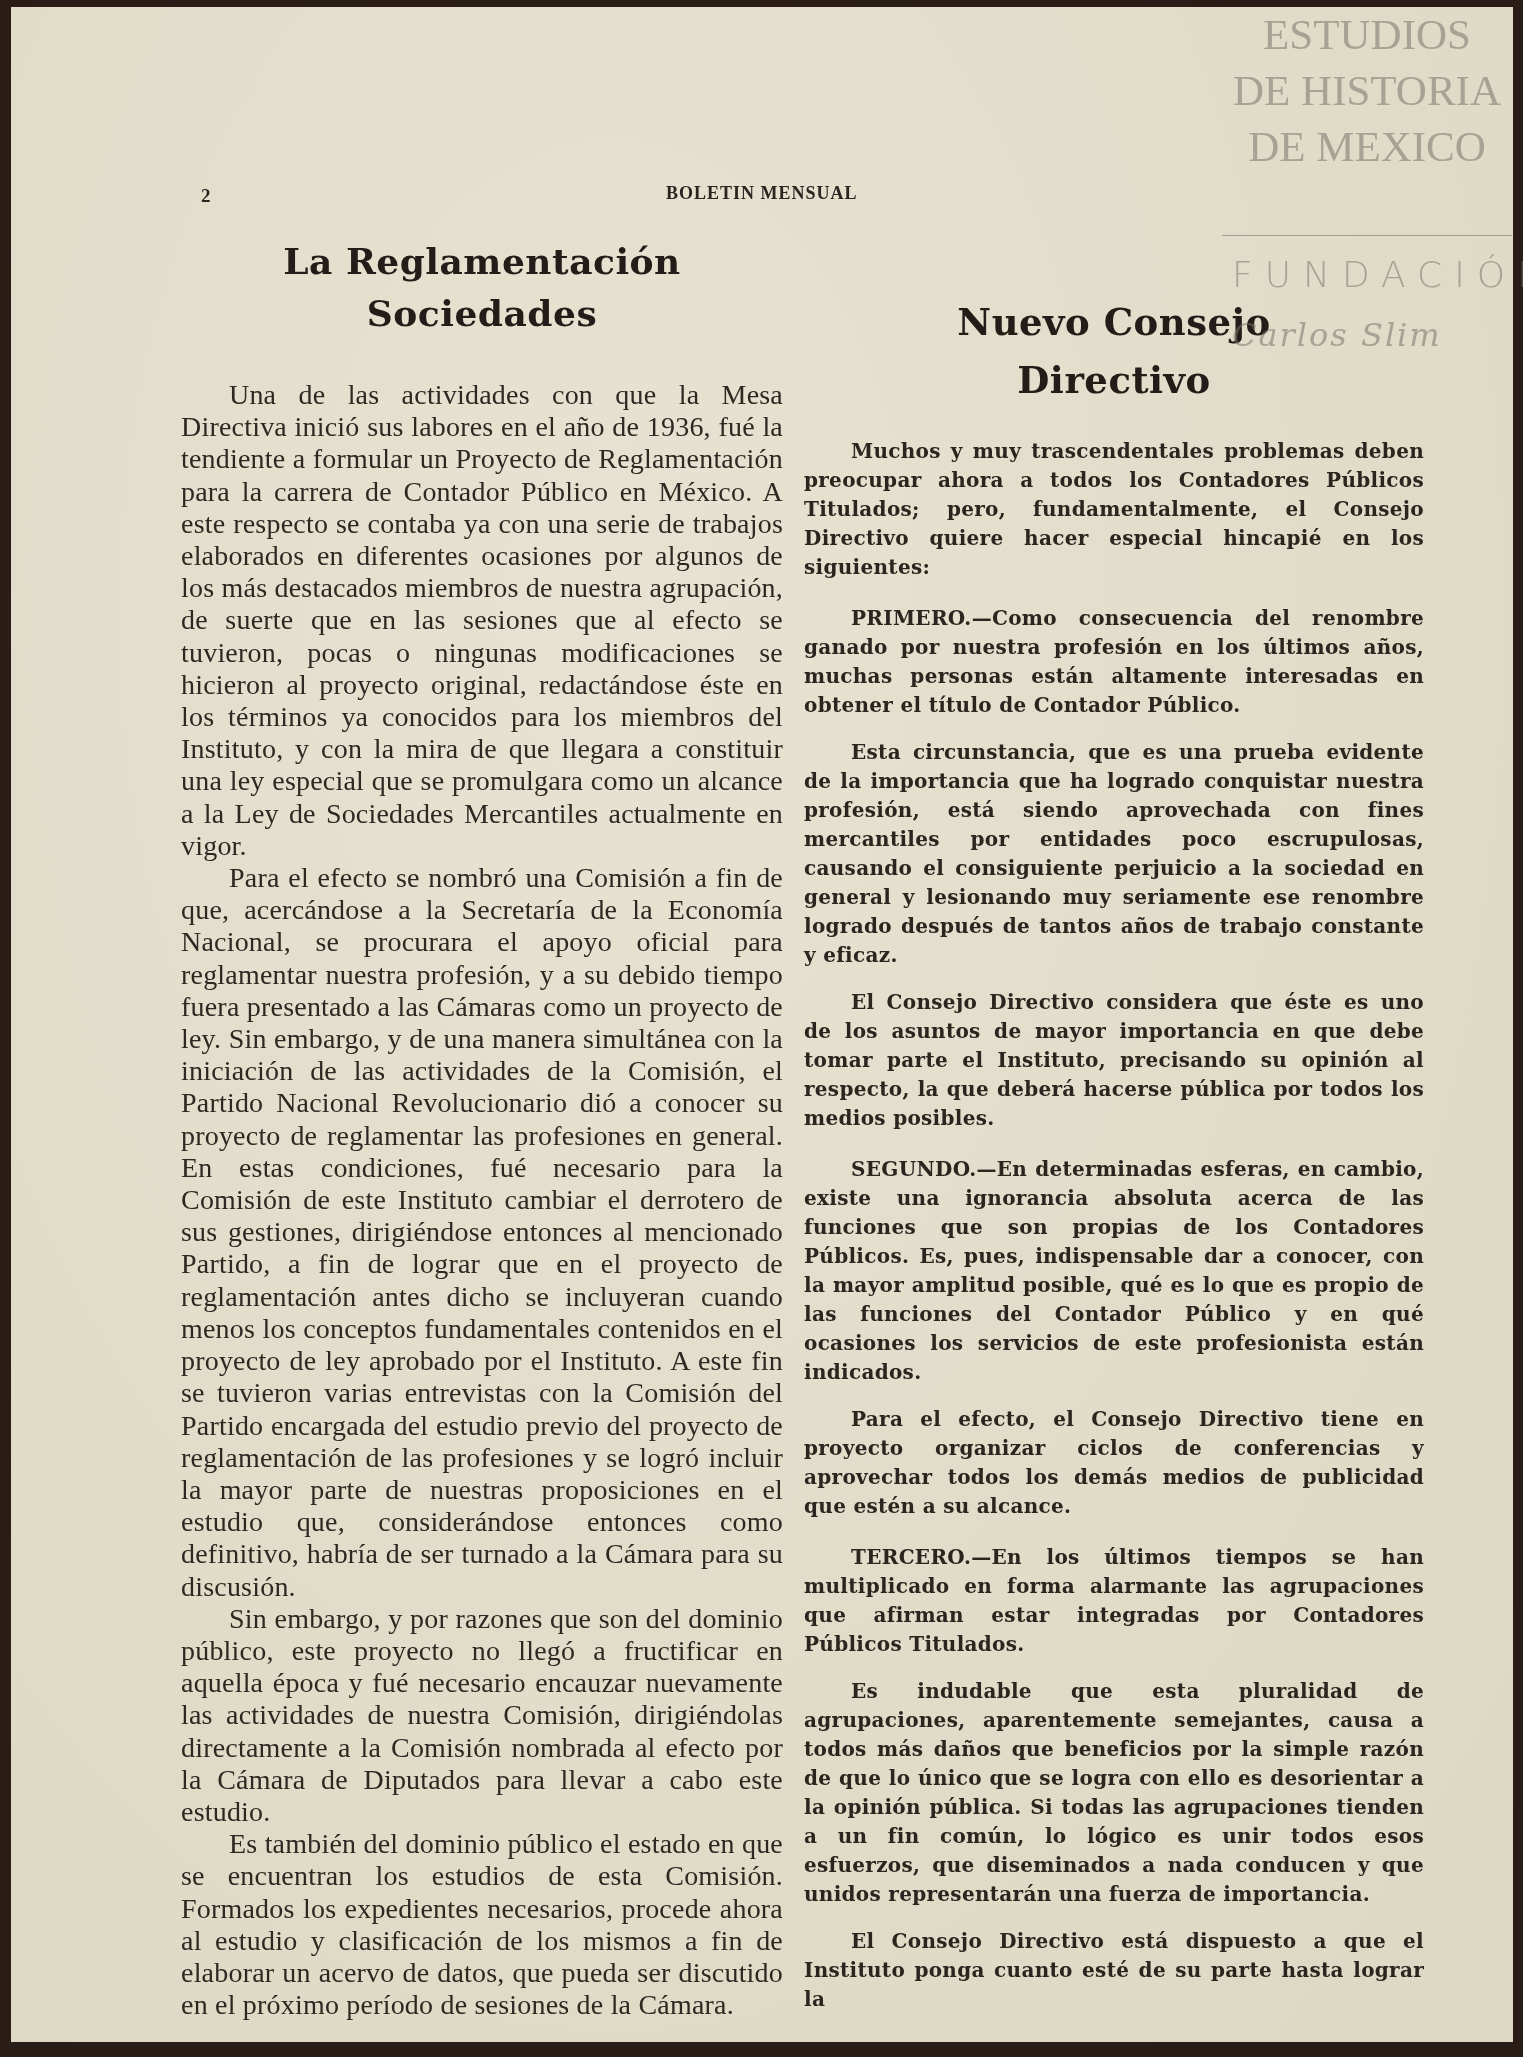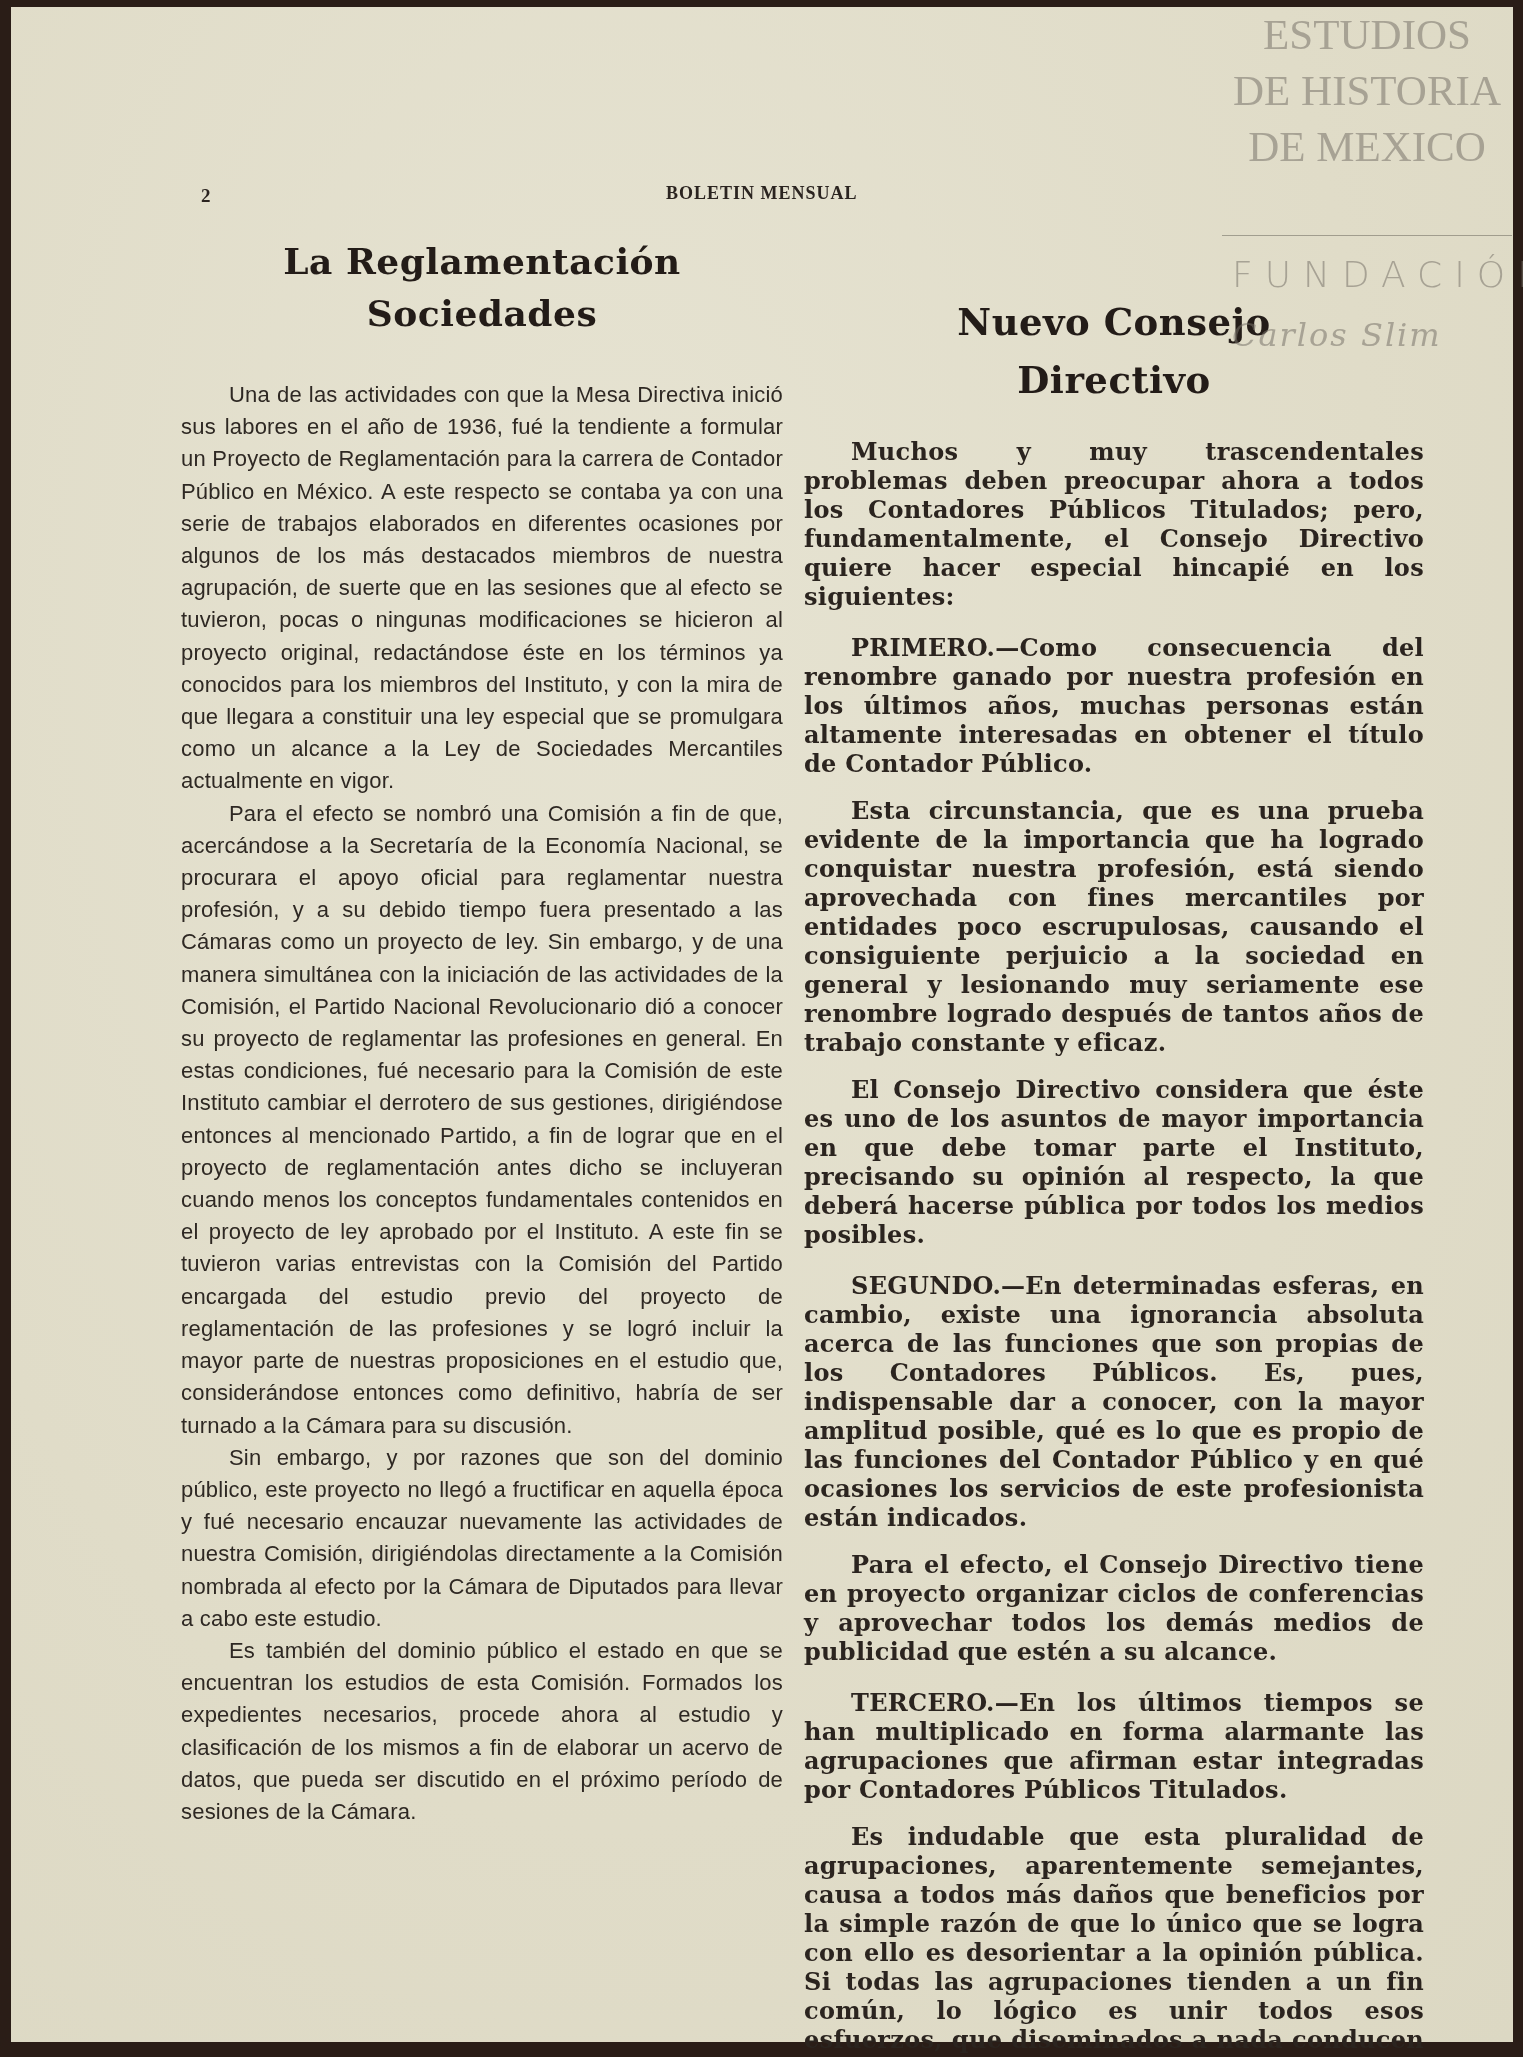--- a/index.html
+++ b/index.html
@@ -27,26 +27,26 @@
   .col-right { position: absolute; left: 793px; top: 228px; width: 620px; }
   .title-left {
     font-family: "DejaVu Serif", serif; font-weight: bold; font-size: 36px; line-height: 52px;
     color: #231c18; margin: 0 0 40px 10px; letter-spacing: 0.5px; text-align: center;
   }
   .title-right {
     font-family: "DejaVu Serif", serif; font-weight: bold; font-size: 37px; line-height: 58px;
     color: #231c18; margin: 0 0 28px 0; text-align: center; letter-spacing: 0.5px;
   }
   .left-body p {
-    font-family: Liberation Sans, sans-serif; font-size: 22px; line-height: 32.2px;
+    font-family: Liberation Serif, serif; font-size: 28px; line-height: 32.2px;
     color: #2e2823; margin: 0; text-align: justify; text-align-last: left;
     text-indent: 48px; padding-left: 10px; letter-spacing: 0.2px;
   }
   .right-body p {
-    font-family: "DejaVu Serif", serif; font-weight: bold; font-size: 24px; line-height: 29px;
+    font-family: "DejaVu Serif", serif; font-weight: bold; font-size: 20px; line-height: 29px;
     color: #2b241f; margin: 0 0 18px 0; text-align: justify; text-align-last: left;
     text-indent: 47px; letter-spacing: 0.3px;
   }
   .right-body p.gap { margin-top: 22px; }
   .watermark {
     position: absolute; left: 1222px; top: 7px; width: 290px; text-align: center;
     font-family: "Liberation Serif", serif; color: rgba(120,115,105,0.55);
     font-size: 43px; line-height: 56px; pointer-events: none;
   }
   .watermark .wm-line { display: block; }

